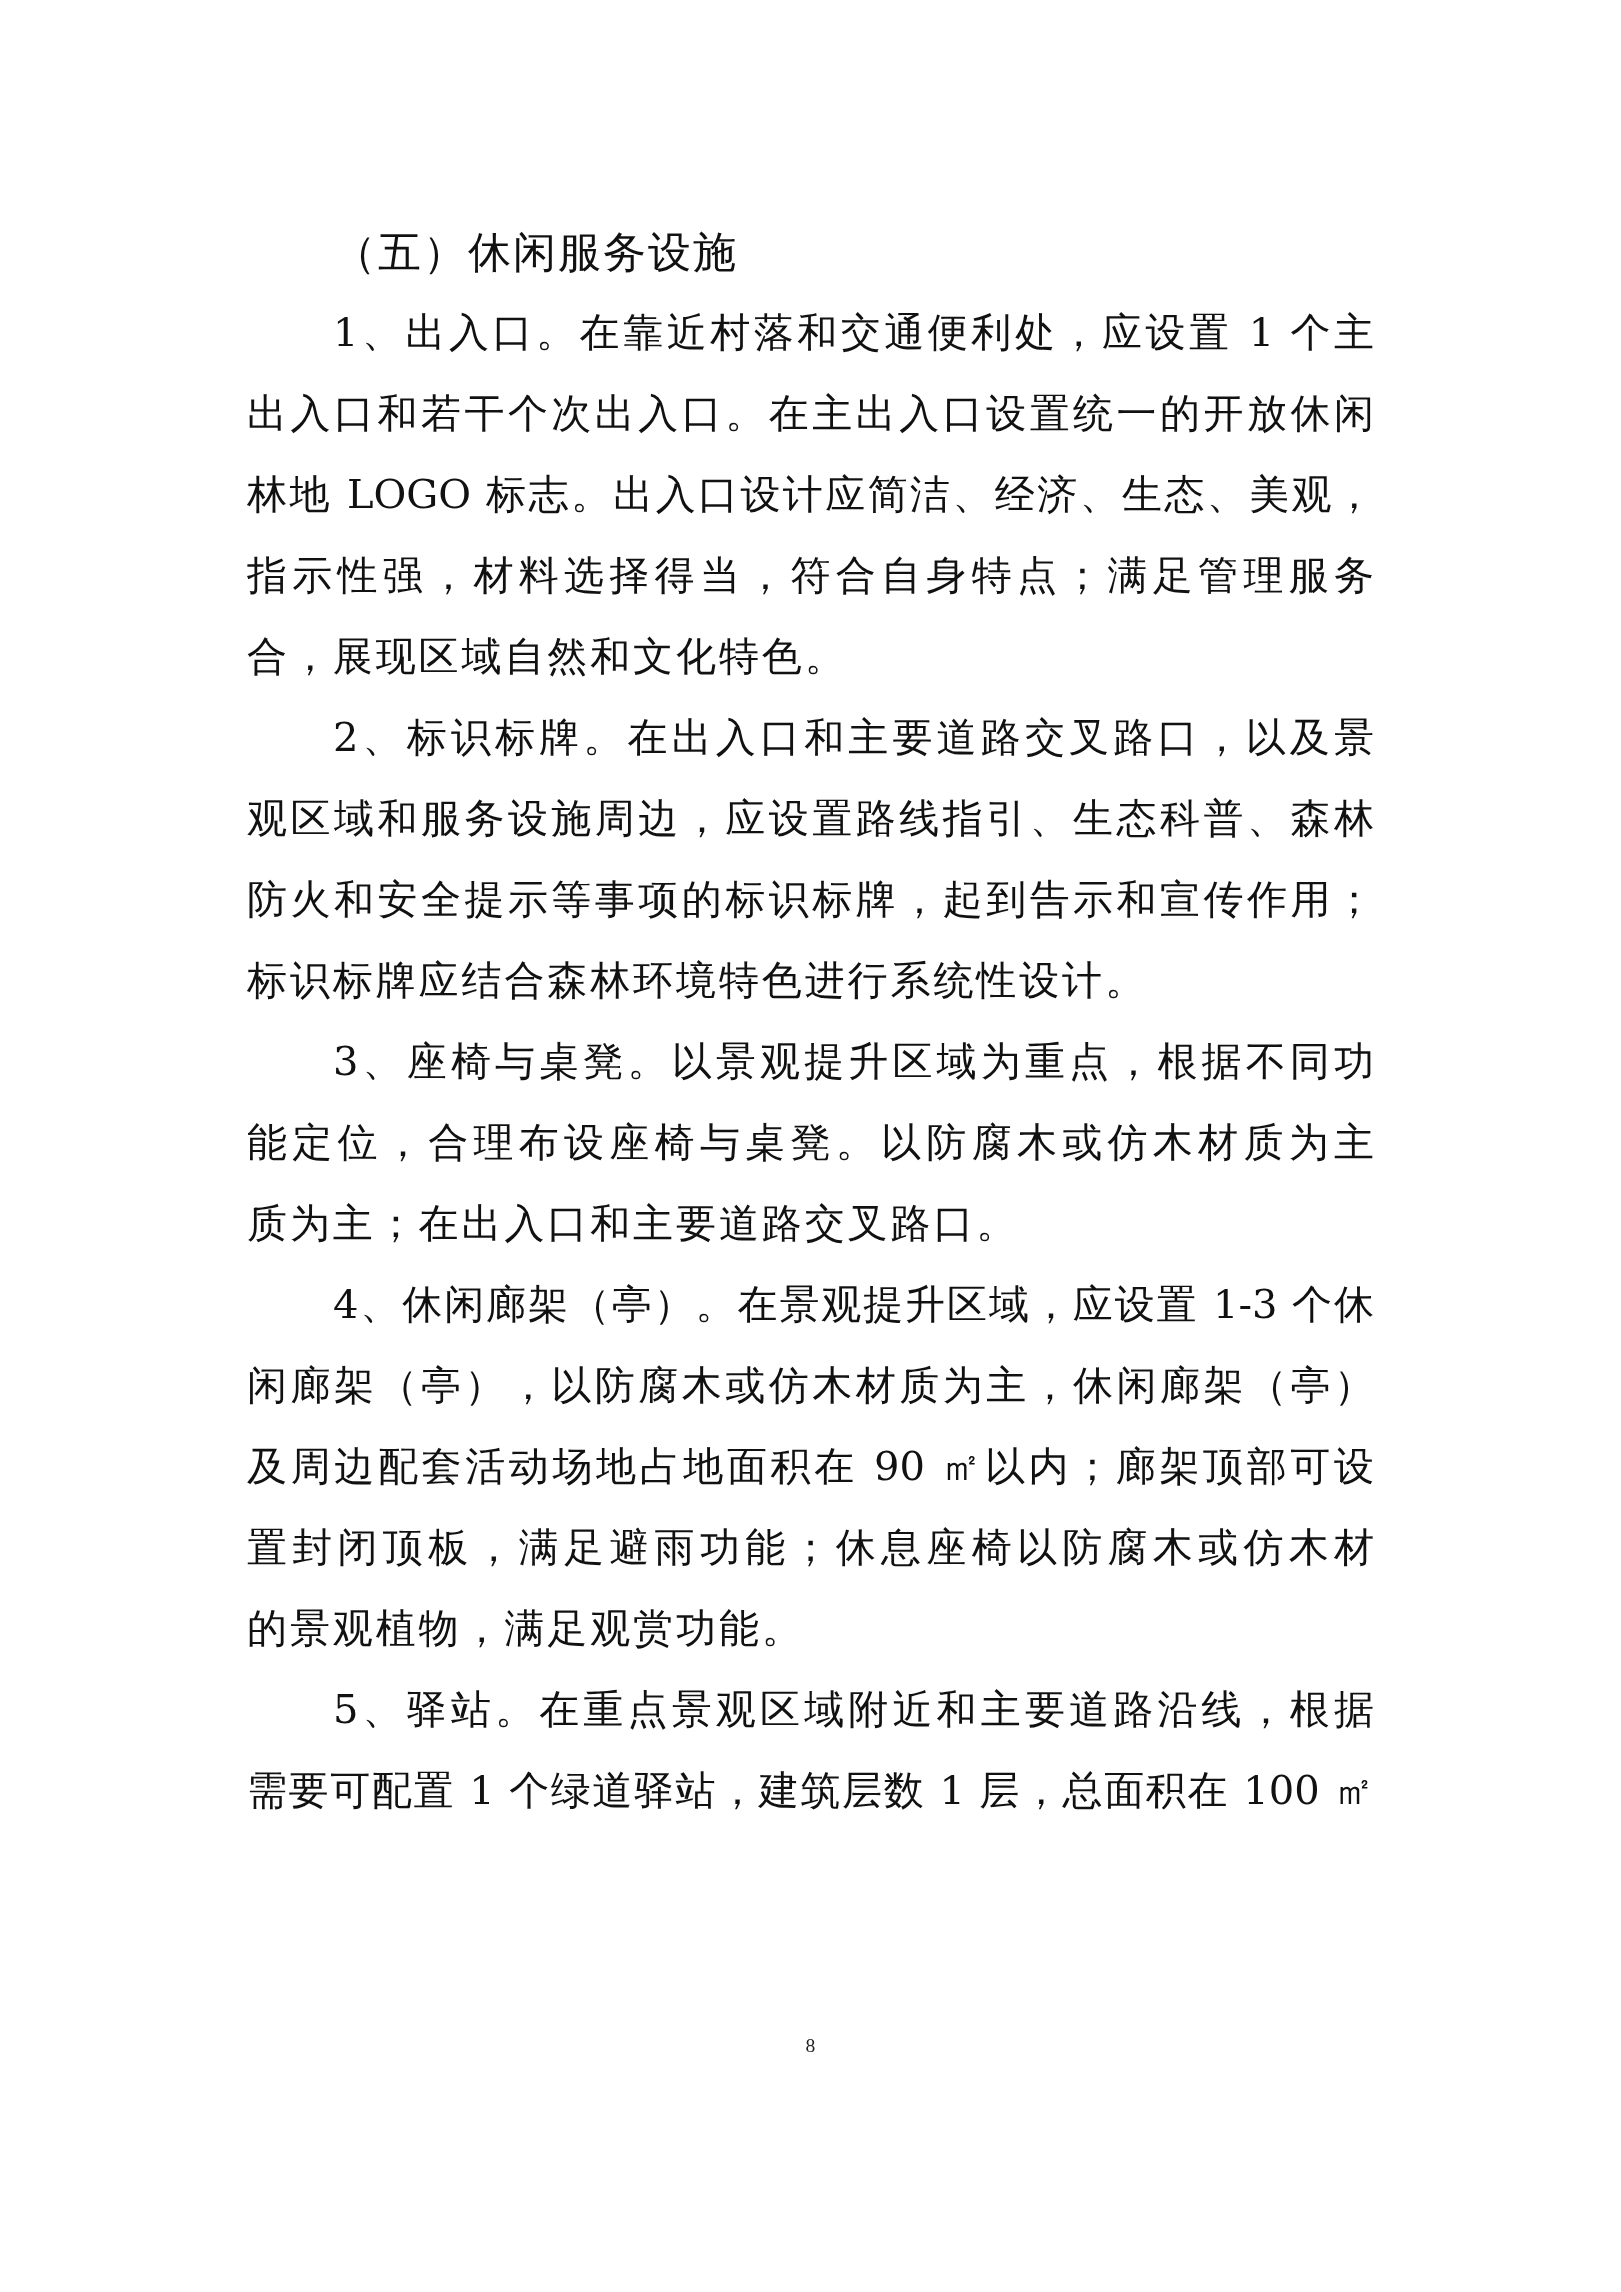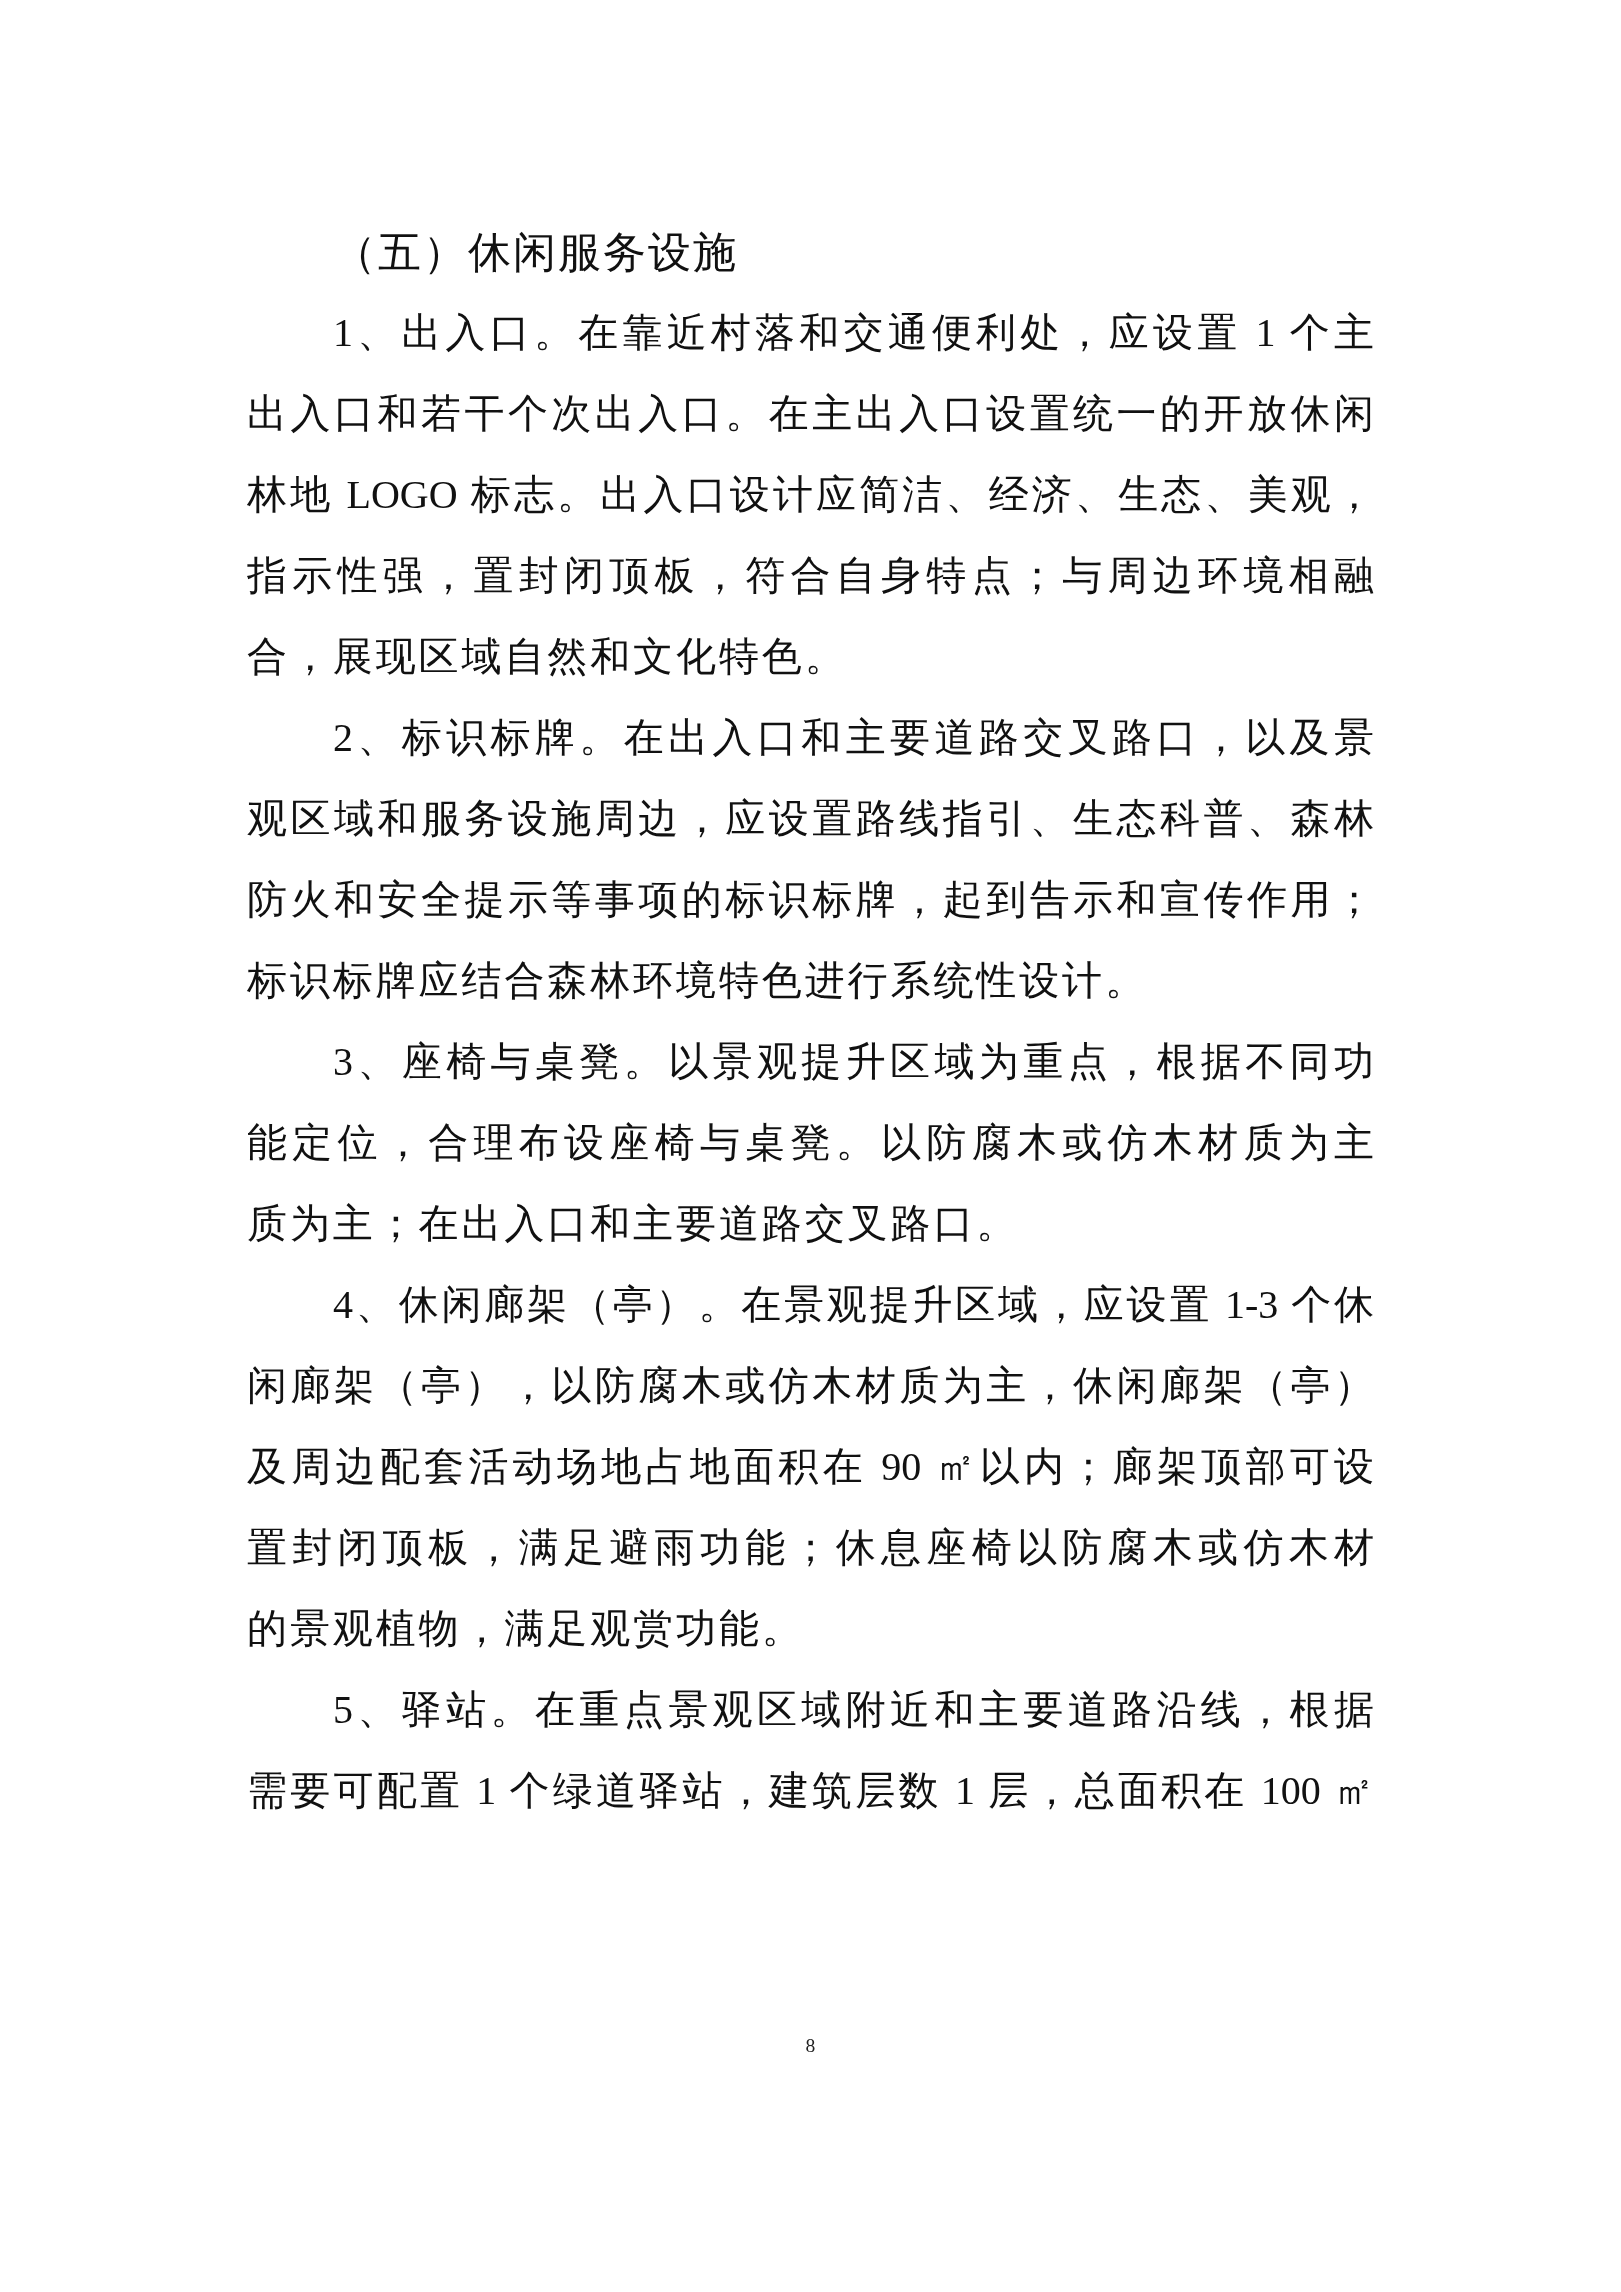--- a/index.html
+++ b/index.html
@@ -3,39 +3,39 @@
 <meta charset="utf-8">
 <style>
   html, body { margin: 0; padding: 0; background: #ffffff; }
   body { width: 1621px; height: 2293px; position: relative; overflow: hidden;
          font-family: "DejaVu Serif", "Liberation Serif", serif; color: #111; }
   .page { position: absolute; left: 0; top: 0; width: 1621px; height: 2274px; background: #fff; }
   .heading { position: absolute; left: 333px; top: 220px; font-size: 43px; line-height: 65px;
              letter-spacing: 2px; font-weight: normal; white-space: nowrap; }
   .body { position: absolute; left: 247px; top: 300px; width: 1127px; }
   .line { height: 81px; line-height: 65px; font-size: 40px; white-space: nowrap;
-          text-align: justify; text-align-last: justify; font-family: Liberation Serif, serif; }
+          text-align: justify; text-align-last: justify; }
   .line.last { text-align-last: left; letter-spacing: 2.9px; }
   .line.indent { padding-left: 86px; }
   .pagenum { position: absolute; left: 0; width: 1621px; top: 2035px; text-align: center;
              font-size: 19.6px; font-family: "Liberation Serif", serif; color: #222; }
 </style>
 </head>
 <body>
 
 <div class="page">
   <div class="heading">（五）休闲服务设施</div>
 
   <div class="body">
 
     <div>
       <div class="line indent">1、出入口。在靠近村落和交通便利处，应设置 1 个主</div>
       <div class="line">出入口和若干个次出入口。在主出入口设置统一的开放休闲</div>
       <div class="line">林地 LOGO 标志。出入口设计应简洁、经济、生态、美观，</div>
-      <div class="line">指示性强，置封闭顶板，符合自身特点；与周边环境相融</div>
+      <div class="line">指示性强，材料选择得当，符合自身特点；满足管理服务</div>
       <div class="line last">合，展现区域自然和文化特色。</div>
     </div>
 
     <div>
       <div class="line indent">2、标识标牌。在出入口和主要道路交叉路口，以及景</div>
       <div class="line">观区域和服务设施周边，应设置路线指引、生态科普、森林</div>
       <div class="line">防火和安全提示等事项的标识标牌，起到告示和宣传作用；</div>
       <div class="line last">标识标牌应结合森林环境特色进行系统性设计。</div>
     </div>
 

